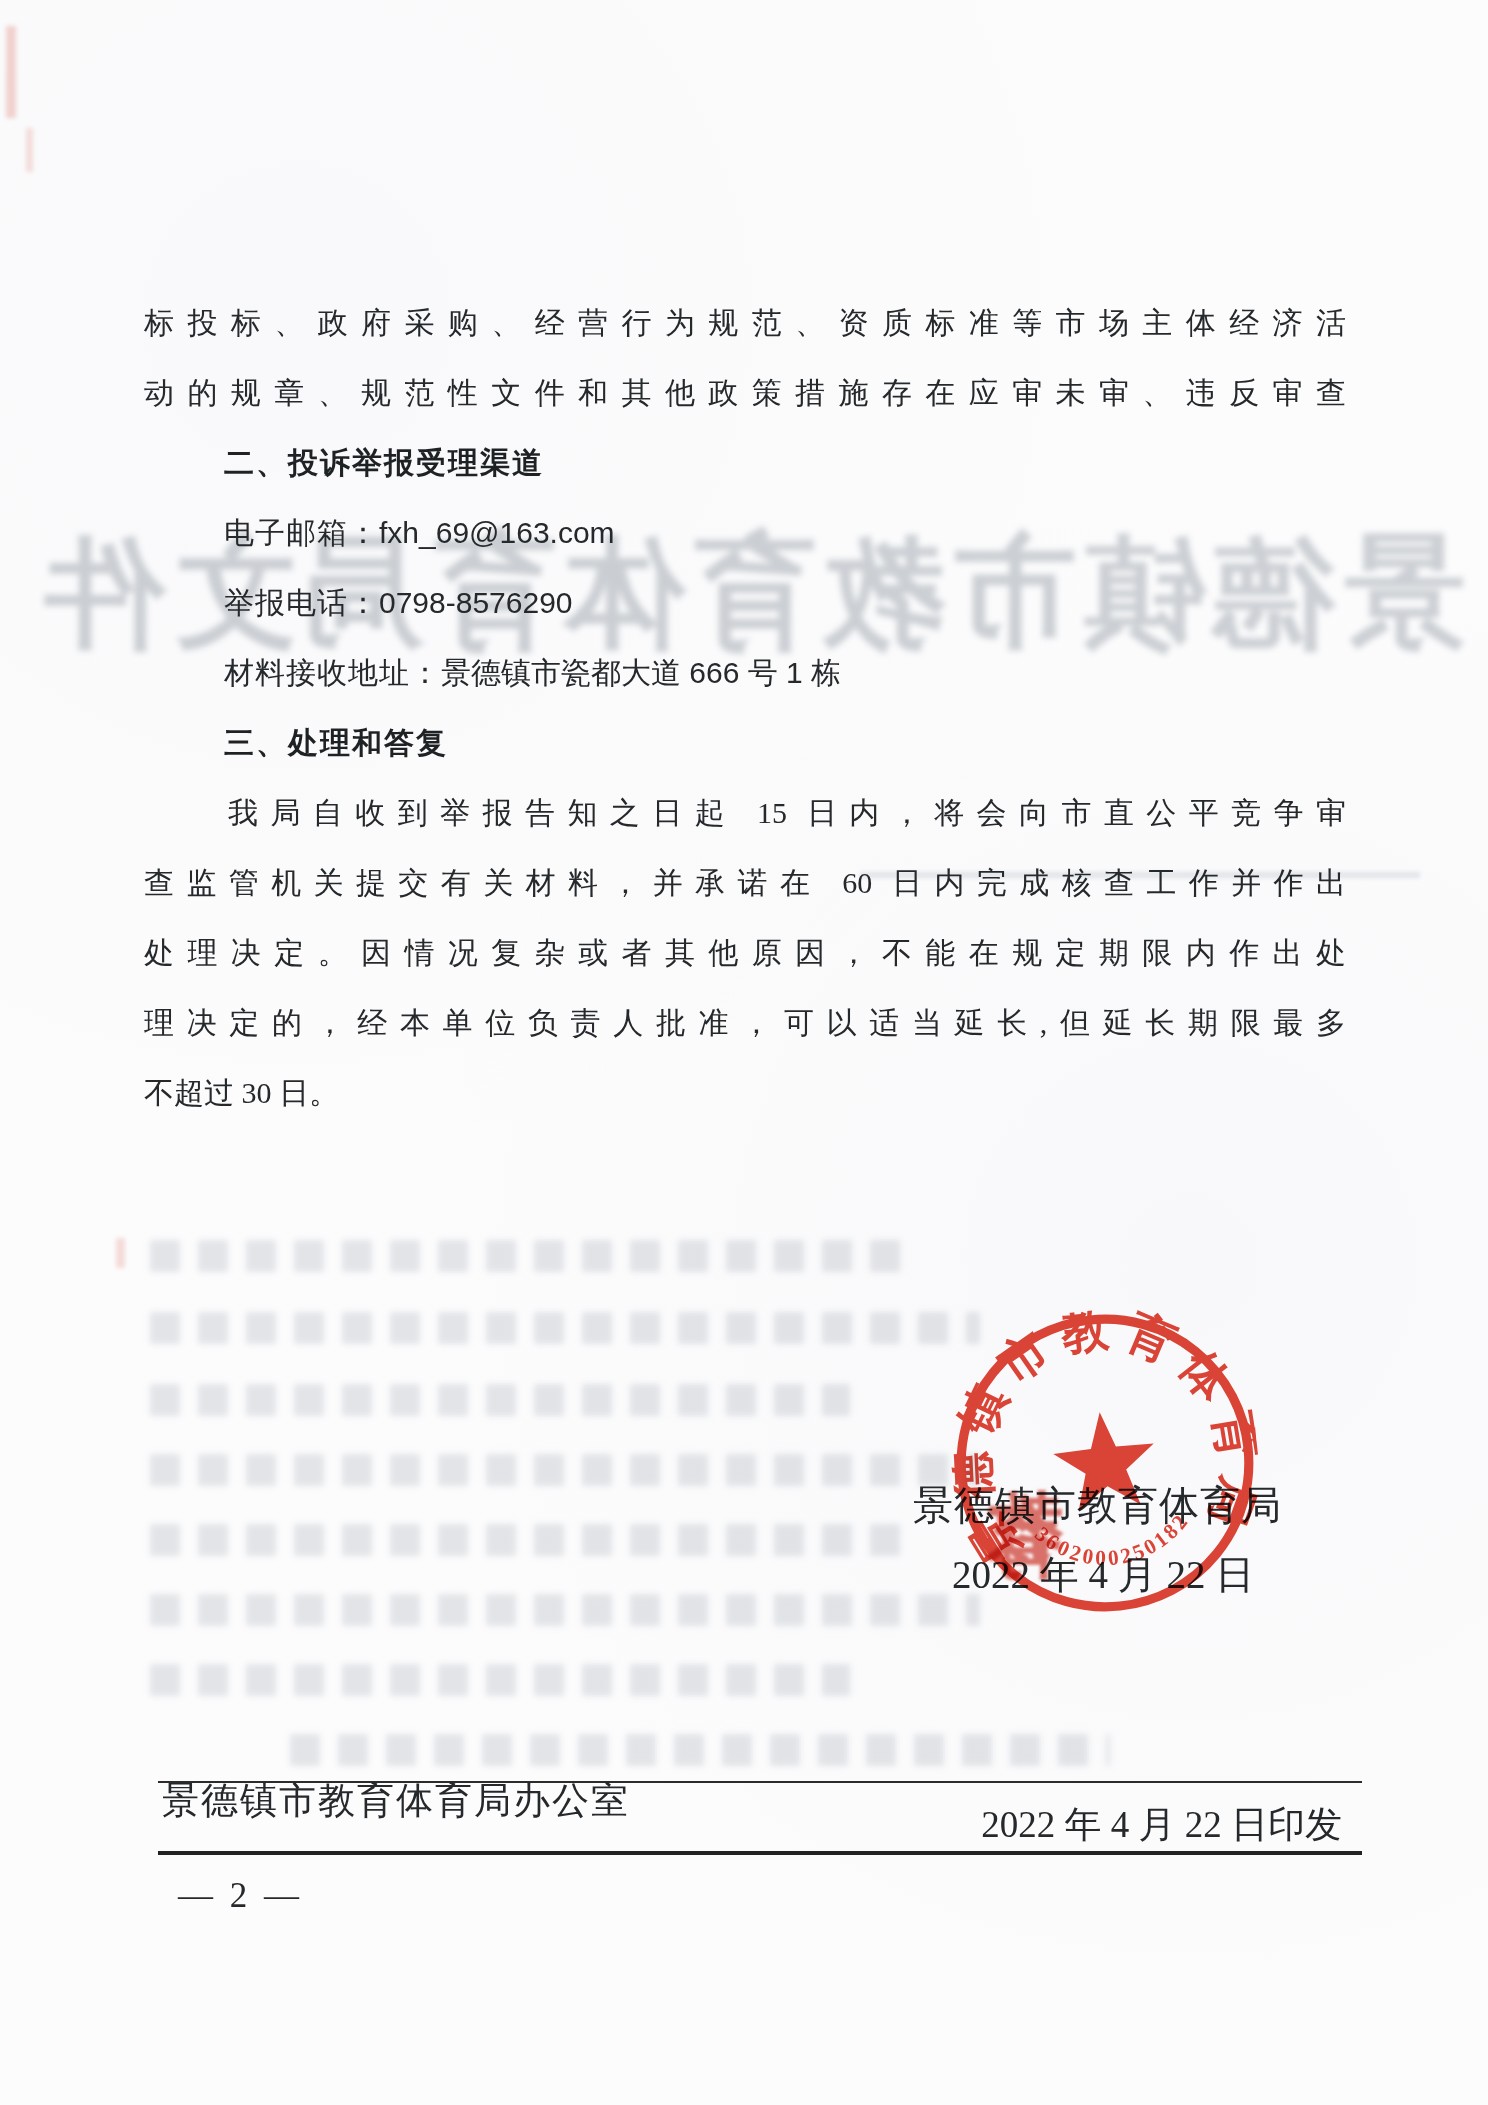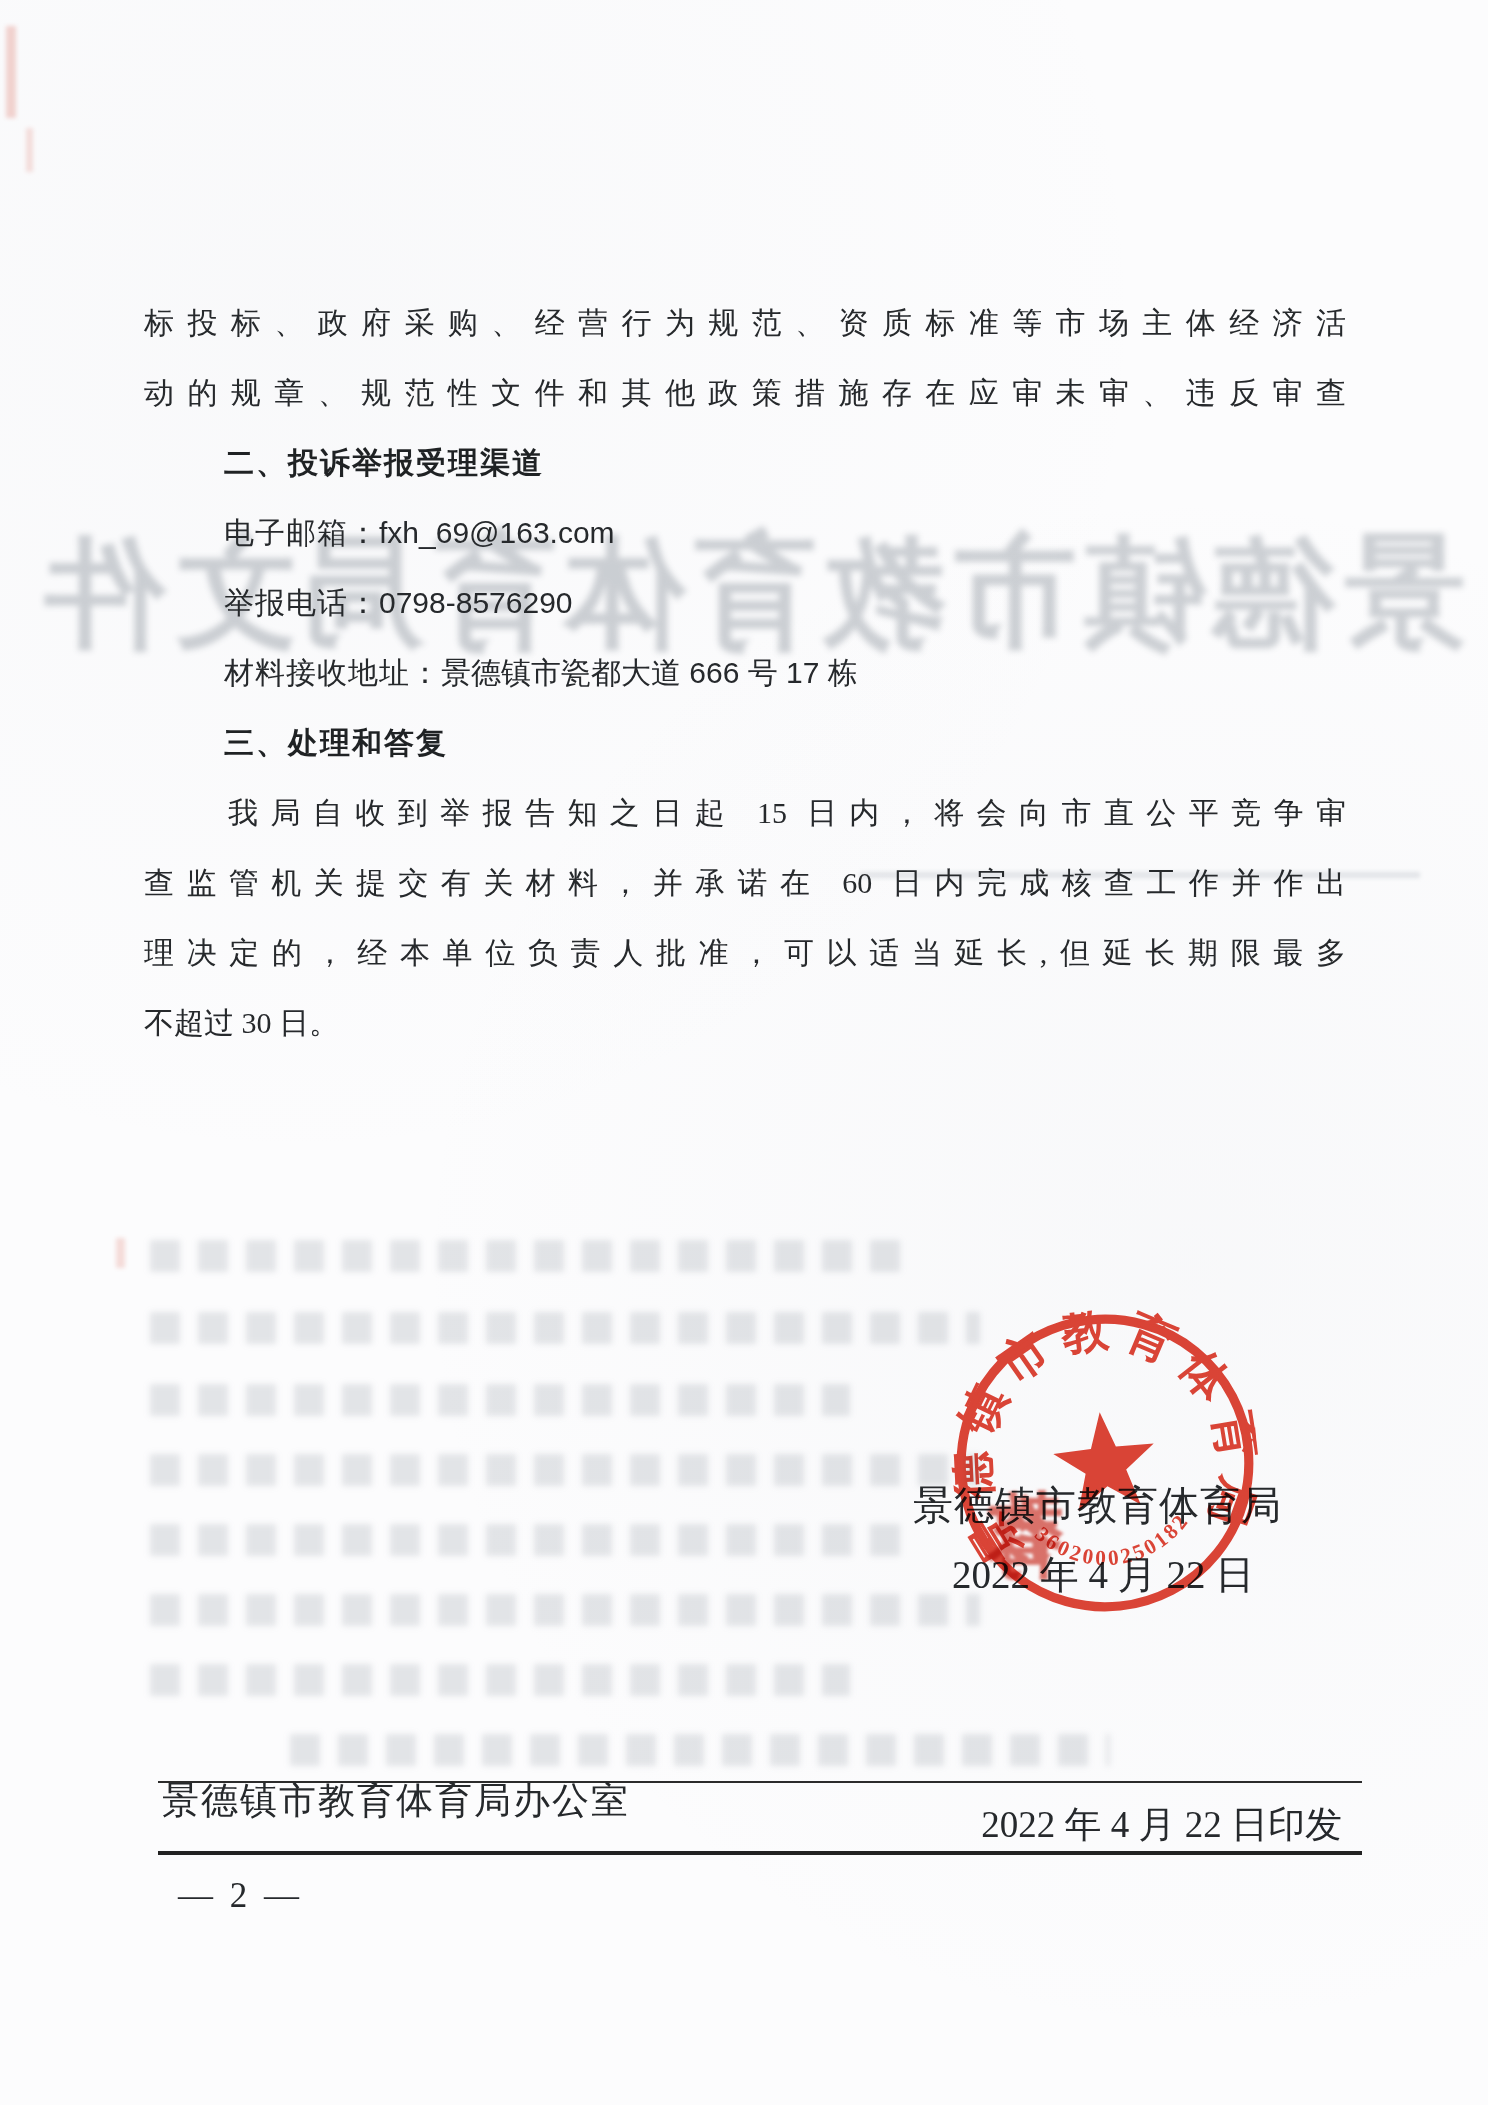--- a/index.html
+++ b/index.html
@@ -93,26 +93,27 @@
   <div class="speck" style="left:116px;top:1238px;width:9px;height:30px;opacity:.2;"></div>
 
   <div class="content">
     <div class="line just">标投标、政府采购、经营行为规范、资质标准等市场主体经济活</div>
     <div class="line just">动的规章、规范性文件和其他政策措施存在应审未审、违反审查</div>
 
     <div class="line heading indent1">二、投诉举报受理渠道</div>
 
     <div class="line indent1"><span class="contact-label">电子邮箱：</span><span class="contact-value">fxh_69@163.com</span></div>
     <div class="line indent1"><span class="contact-label">举报电话：</span><span class="contact-value">0798-8576290</span></div>
-    <div class="line indent1"><span class="contact-label">材料接收地址：</span><span class="contact-value">景德镇市瓷都大道 666 号 17 栋</span></div>
+    <div class="line indent1"><span class="contact-label">材料接收地址：</span><span class="contact-value">景德镇市瓷都大道 666 号 1 栋</span></div>
 
     <div class="line heading indent1">三、处理和答复</div>
 
     <div class="line just pindent">我局自收到举报告知之日起 15 日内，将会向市直公平竞争审</div>
     <div class="line just">查监管机关提交有关材料，并承诺在 60 日内完成核查工作并作出</div>
+    <div class="line just">处理决定。因情况复杂或者其他原因，不能在规定期限内作出处</div>
     <div class="line just">理决定的，经本单位负责人批准，可以适当延长,但延长期限最多</div>
     <div class="line">不超过 30 日。</div>
   </div>
 
   <div class="sig-org">景德镇市教育体育局</div>
   <div class="sig-date">2022 年 4 月 22 日</div>
 
   <div class="stamp-ghost">教育</div>
 
   <svg class="stamp" viewBox="0 0 300 300" aria-hidden="true">

